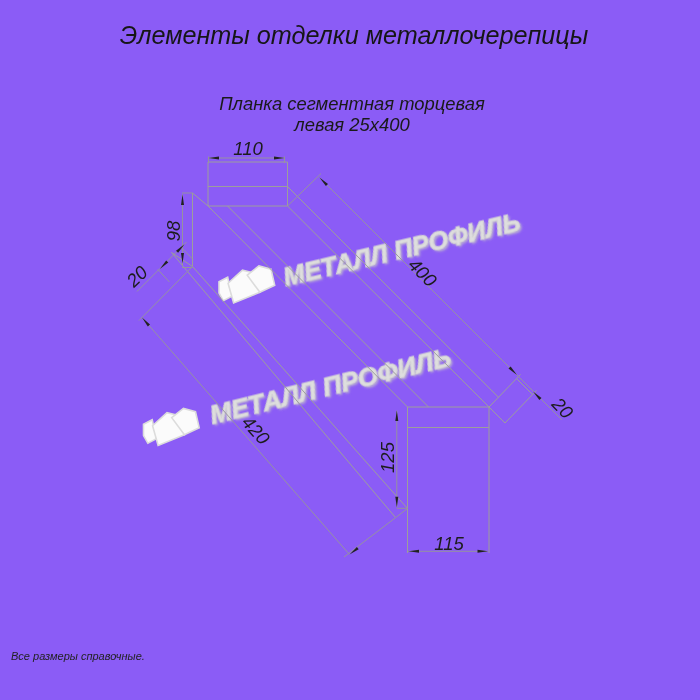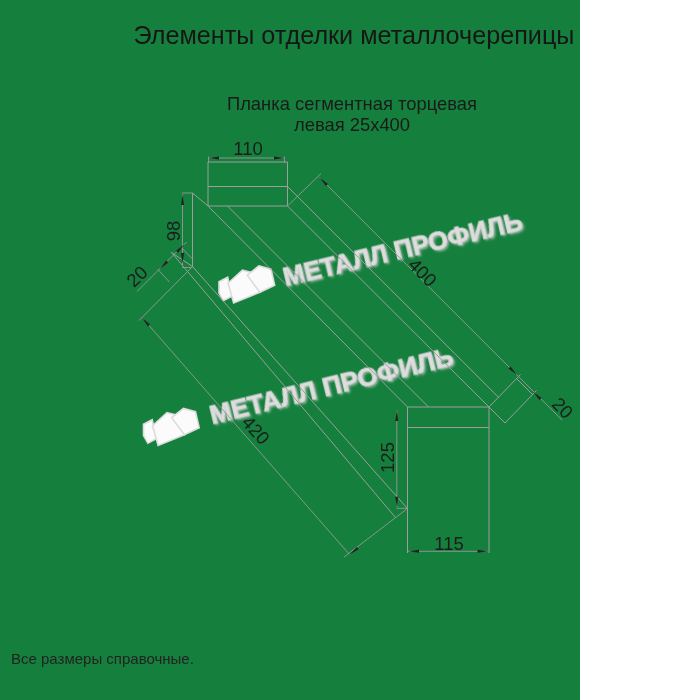--- a/index.html
+++ b/index.html
@@ -1,25 +1,25 @@
 <!DOCTYPE html>
 <html><head>
 <meta charset="utf-8">
 <style>
 html,body{margin:0;padding:0;background:#ffffff;}
-#page{position:relative;width:580px;height:700px;overflow:hidden;background:#15803d;
-  font-family:"Liberation Sans",sans-serif;}
+#page{position:relative;width:700px;height:700px;overflow:hidden;background:#8b5cf6;
+  font-family:"Liberation Sans",sans-serif;font-style:italic;}
 .title{position:absolute;left:4px;top:21px;width:700px;text-align:center;
   font-size:25.2px;color:#161616;letter-spacing:0px;}
 .subtitle{position:absolute;left:2px;top:94px;width:700px;text-align:center;
   font-size:18.4px;line-height:20.8px;color:#1a1a1a;}
 .wmtext{position:absolute;font-weight:bold;color:#dedede;
   -webkit-text-stroke:1px #d4d4d4;text-shadow:1.5px 2px 2.5px rgba(200,200,200,0.8);
   filter:blur(0.5px);white-space:nowrap;transform-origin:0 100%;}
-.foot{position:absolute;left:11px;color:#222;font-size:15px;}
+.foot{position:absolute;left:11px;color:#222;font-size:11px;}
 svg .s{stroke:#9d9d9d;stroke-width:1;fill:none;}
 svg .d{stroke:#979797;stroke-width:0.9;fill:none;}
 svg .t{fill:#1c1c1c;font-family:"Liberation Sans",sans-serif;font-size:18.5px;}
 </style>
 </head>
 <body>
 <div id="page">
 
 <div class="title">Элементы отделки металлочерепицы</div>
 

